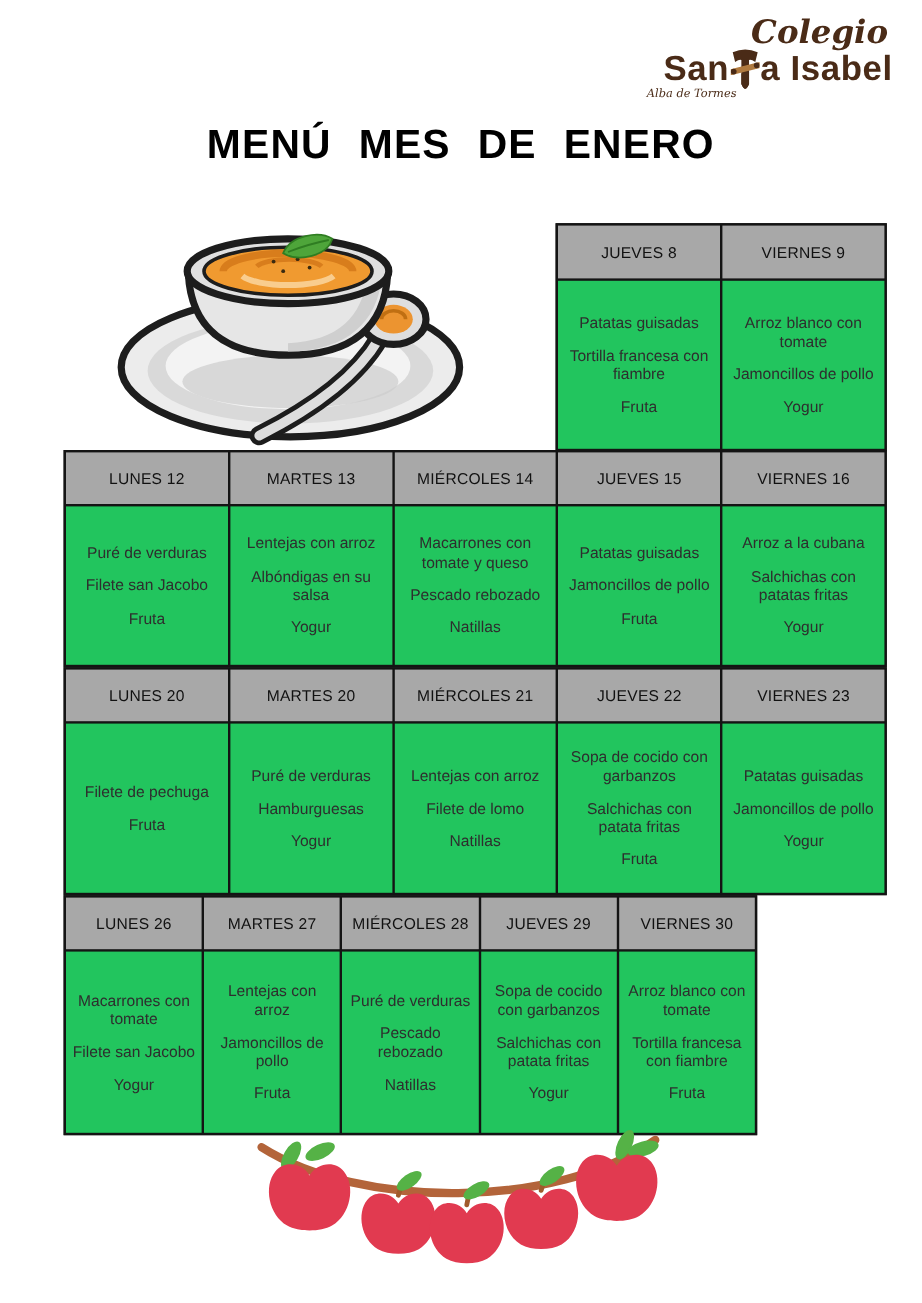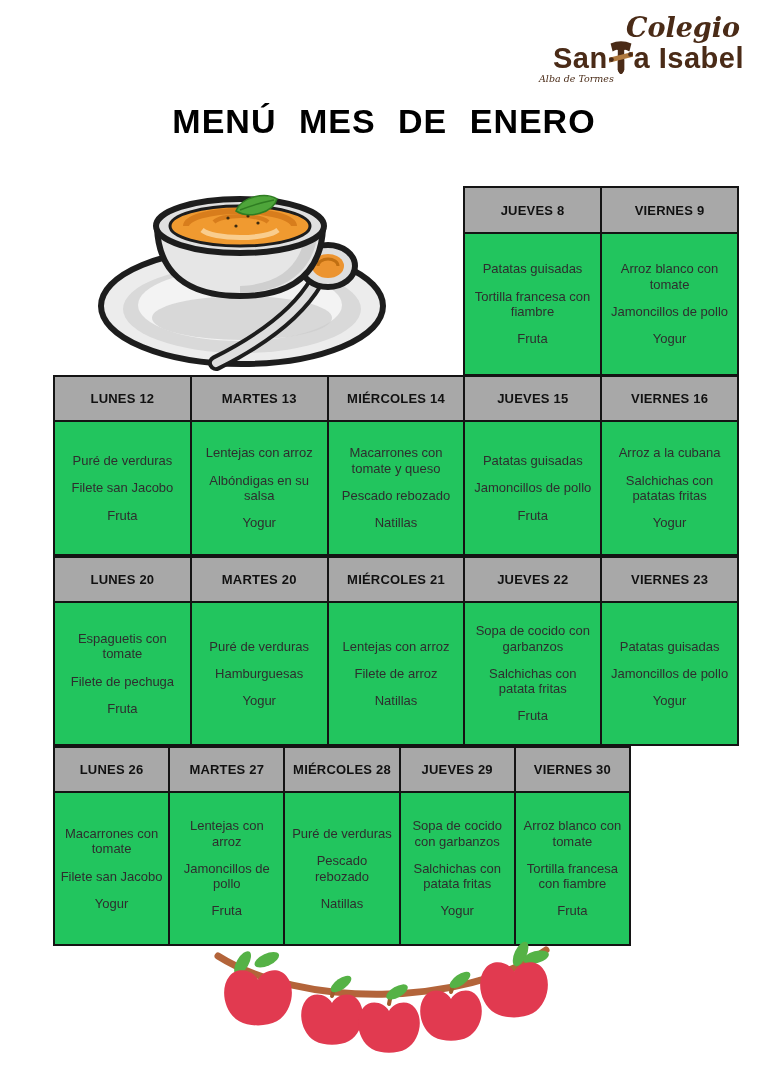--- a/index.html
+++ b/index.html
@@ -85,21 +85,21 @@
         grid-template-columns: repeat(5, 1fr); grid-template-rows: 43px 1fr; }
   .t4 { left: 53px;  top: 746px; width: 578px; height: 200px;
         grid-template-columns: repeat(5, 1fr); grid-template-rows: 43px 1fr; }
 
   .hcell {
     background: #a8a8a8;
     color: #111;
     display: flex;
     align-items: center;
     justify-content: center;
-    font-weight: 700;
+    font-weight: 400;
     font-size: 13px;
     letter-spacing: 0.2px;
     text-align: center;
   }
   .bcell {
     background: #22c55e;
     display: flex;
     flex-direction: column;
     align-items: center;
     justify-content: center;
@@ -214,32 +214,31 @@
     </div>
   </div>
 
   <div class="menu-table t3">
     <div class="hcell">LUNES 20</div>
     <div class="hcell">MARTES 20</div>
     <div class="hcell">MIÉRCOLES 21</div>
     <div class="hcell">JUEVES 22</div>
     <div class="hcell">VIERNES 23</div>
     <div class="bcell">
-      <div class="dish">Espaguetis con tomate</div>
       <div class="dish">Filete de pechuga</div>
       <div class="dish">Fruta</div>
     </div>
     <div class="bcell">
       <div class="dish">Puré de verduras</div>
       <div class="dish">Hamburguesas</div>
       <div class="dish">Yogur</div>
     </div>
     <div class="bcell">
       <div class="dish">Lentejas con arroz</div>
-      <div class="dish">Filete de arroz</div>
+      <div class="dish">Filete de lomo</div>
       <div class="dish">Natillas</div>
     </div>
     <div class="bcell">
       <div class="dish">Sopa de cocido con garbanzos</div>
       <div class="dish">Salchichas con patata fritas</div>
       <div class="dish">Fruta</div>
     </div>
     <div class="bcell">
       <div class="dish">Patatas guisadas</div>
       <div class="dish">Jamoncillos de pollo</div>

